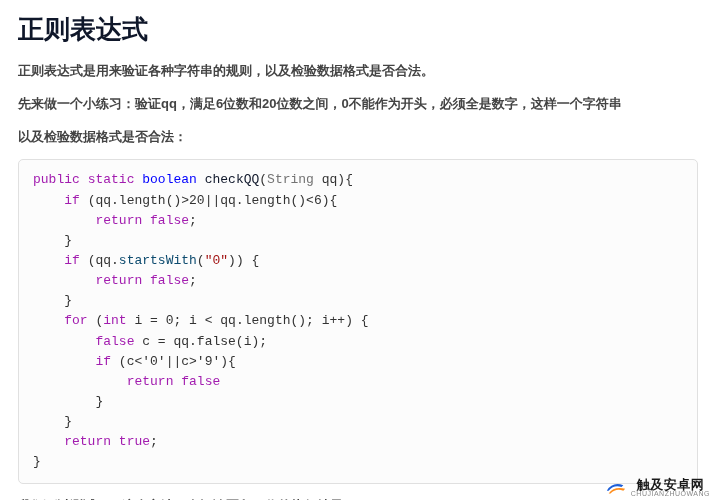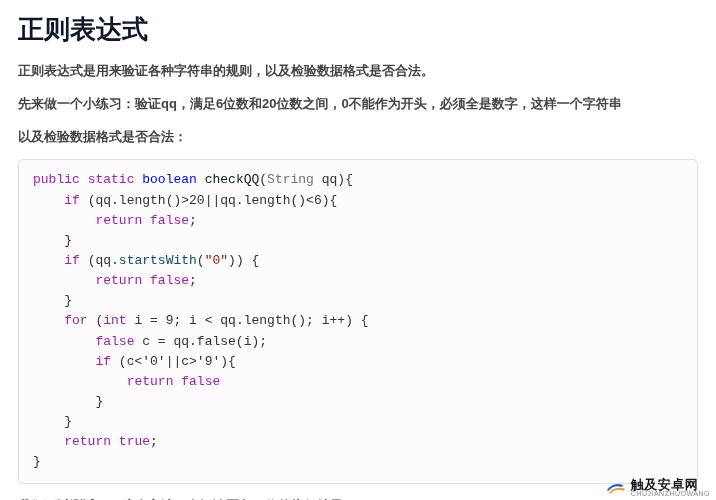--- a/index.html
+++ b/index.html
@@ -62,39 +62,39 @@
     font-weight: 700;
     color: #1a1a1a;
     letter-spacing: 0.5px;
   }
   .footer-logo .brand-py {
     font-size: 7px;
     color: #888888;
     letter-spacing: 0.5px;
     margin-top: -1px;
   }
-  .brand-text { display: flex; flex-direction: column; line-height: 1; }
+  .brand-text { display: flex; flex-direction: column; line-height: 1; align-items: center; }
 </style>
 </head>
 <body>
 
 <h1 class="title">正则表达式</h1>
 
 <p class="para">正则表达式是用来验证各种字符串的规则，以及检验数据格式是否合法。</p>
 <p class="para">先来做一个小练习：验证qq，满足6位数和20位数之间，0不能作为开头，必须全是数字，这样一个字符串</p>
 <p class="para">以及检验数据格式是否合法：</p>
 
 <div class="code-block"><span class="kw-blue">public</span> <span class="kw-blue">static</span> <span class="kw-bool">boolean</span> <span class="fn-name">checkQQ</span>(<span class="kw-type">String</span> <span>qq</span>){
     <span class="kw-blue">if</span> (<span>qq.length()&gt;20</span>||<span>qq.length()&lt;6</span>){
         <span class="kw-blue">return</span> <span class="kw-blue">false</span>;
     }
     <span class="kw-blue">if</span> (qq.<span class="method">startsWith</span>(<span class="str-lit">"0"</span>)) {
         <span class="kw-blue">return</span> <span class="kw-blue">false</span>;
     }
-    <span class="kw-blue">for</span> (<span class="kw-blue">int</span> <span>i = 9</span>; <span>i &lt; qq.length()</span>; <span>i++</span>) {
+    <span class="kw-blue">for</span> (<span class="kw-blue">int</span> <span>i = 0</span>; <span>i &lt; qq.length()</span>; <span>i++</span>) {
         <span class="kw-blue">false</span> <span>c = qq.false(i);</span>
         <span class="kw-blue">if</span> (<span>c&lt;'0'||c&gt;'9'</span>){
             <span class="kw-blue">return</span> <span class="kw-blue">false</span>
         }
     }
     <span class="kw-blue">return</span> <span class="kw-blue">true</span>;
 }</div>
 
 <p class="para">我们可以测试一下这个方法，在评论区留下你的执行结果。</p>
 

